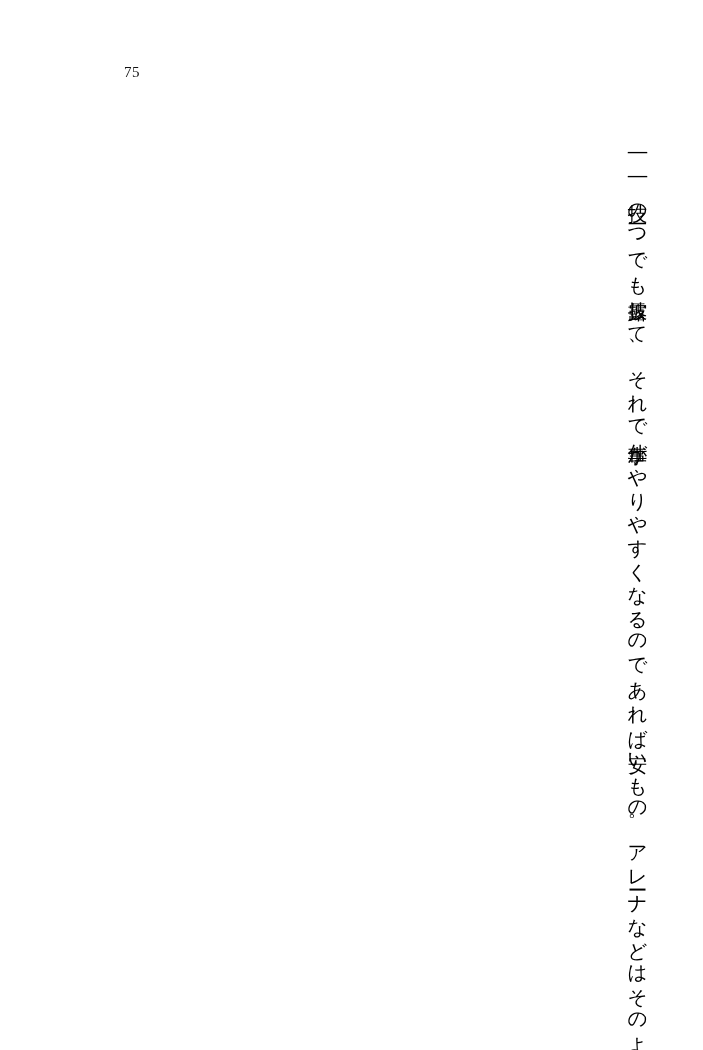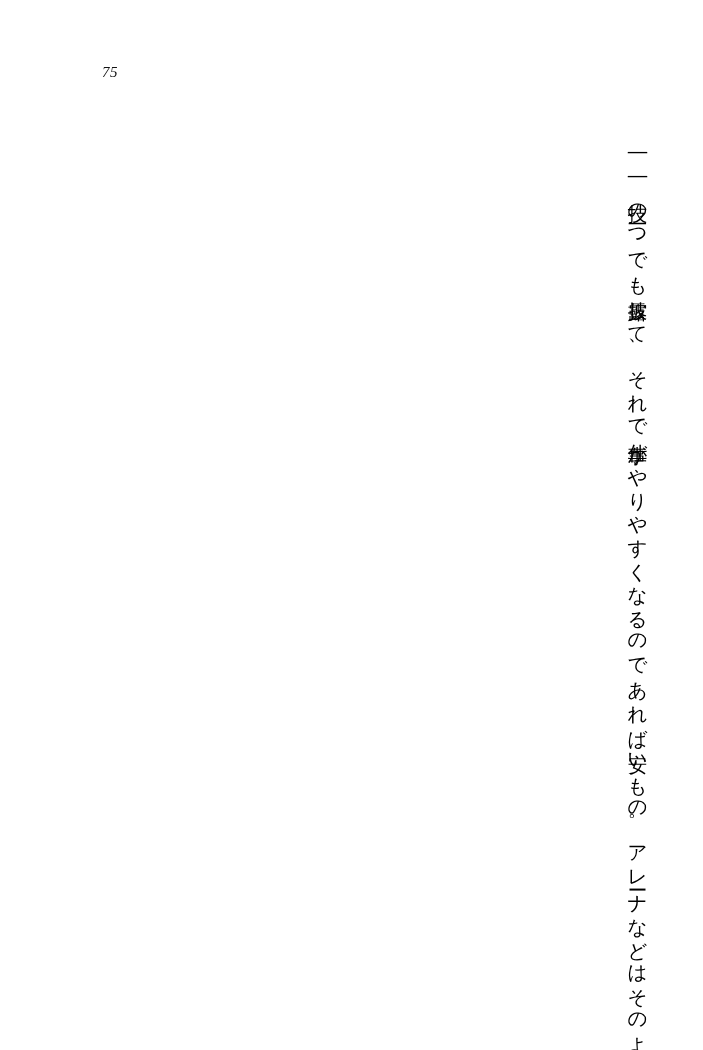--- a/index.html
+++ b/index.html
@@ -16,26 +16,25 @@
   }
   .page {
     position: relative;
     width: 703px;
     height: 1050px;
     background: #ffffff;
   }
   .page-number {
     position: absolute;
     top: 64px;
-    left: 102px;
+    left: 124px;
     font-size: 15px;
     font-family: "Liberation Serif", serif;
     color: #111111;
     letter-spacing: 0.5px;
-    font-style: italic;
   }
   .text-block {
     position: absolute;
     top: 118px;
     left: 52px;
     width: 602px;
     height: 870px;
     writing-mode: vertical-rl;
     text-orientation: upright;
     direction: ltr;

